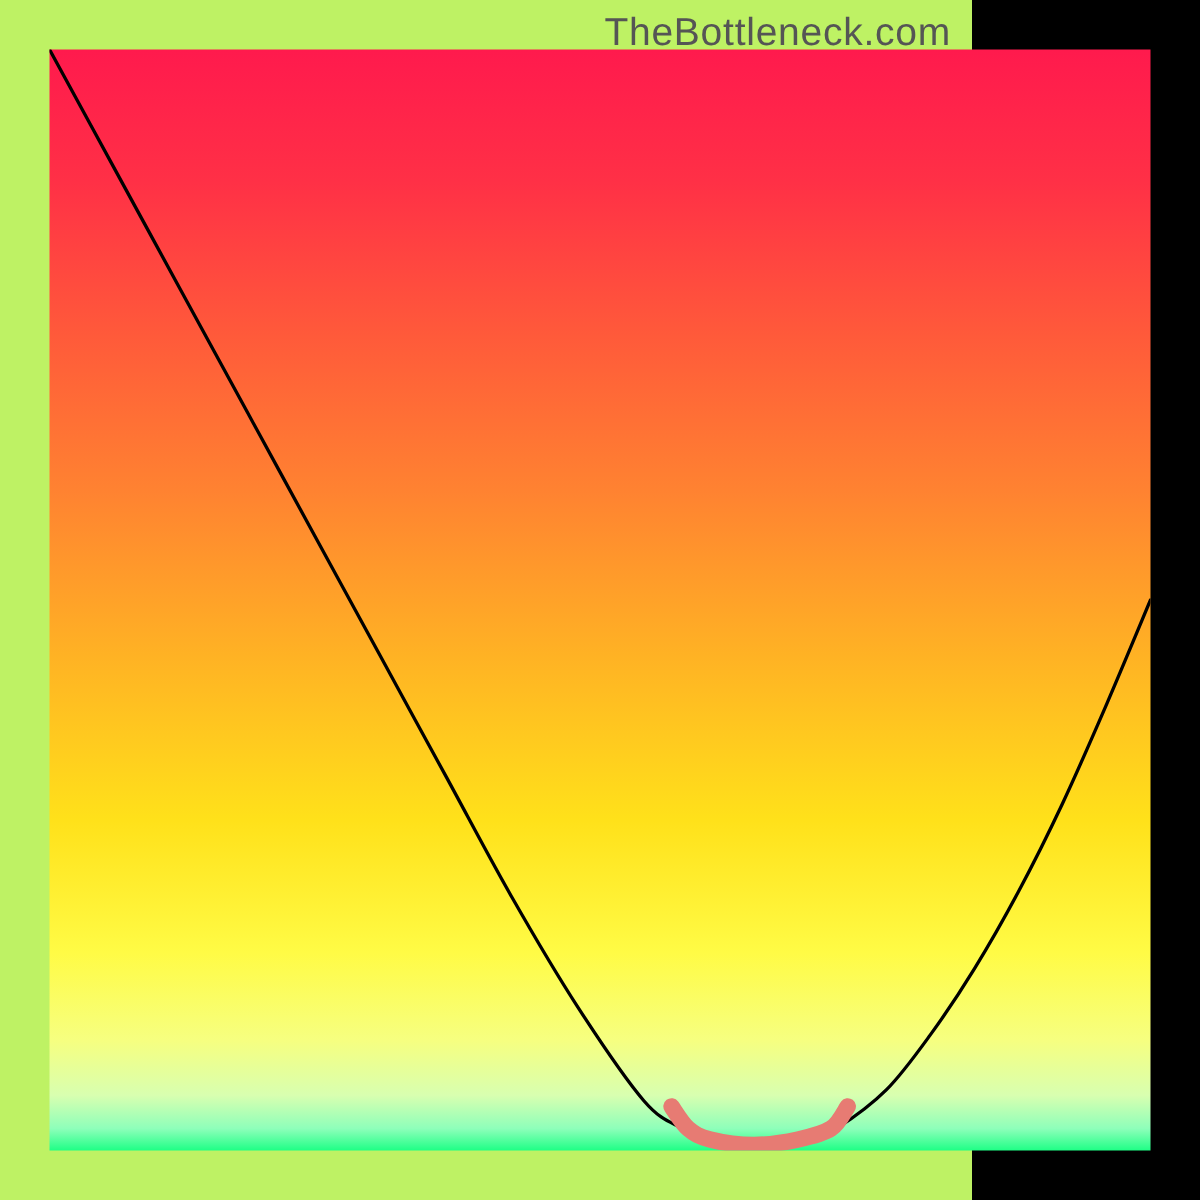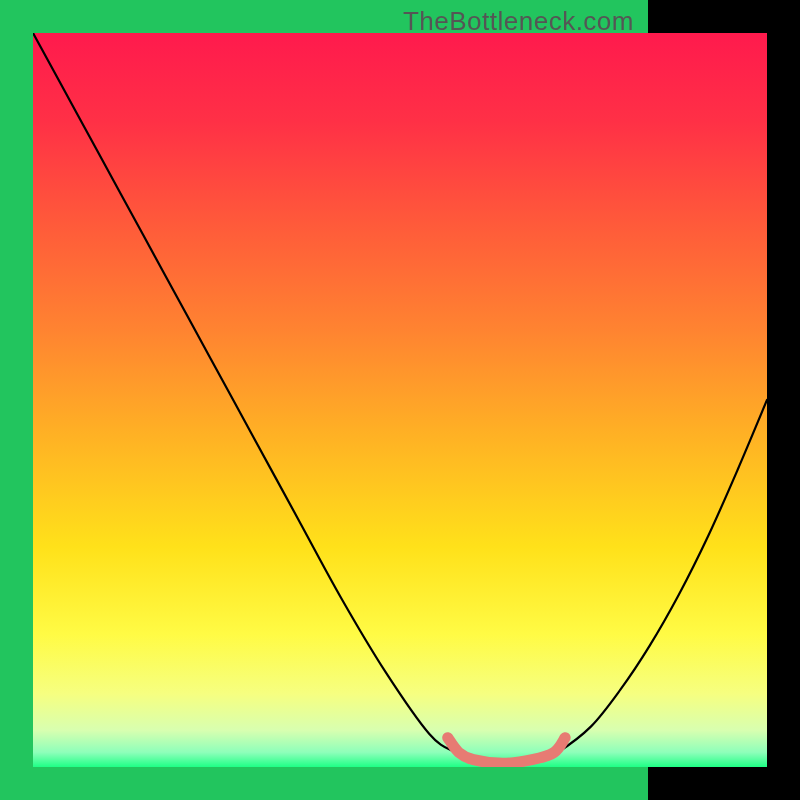--- a/index.html
+++ b/index.html
@@ -8,21 +8,21 @@
     width: 800px;
     height: 800px;
     background: #000;
     overflow: hidden;
     font-family: Arial, Helvetica, sans-serif;
   }
   .frame {
     position: relative;
     width: 648px;
     height: 800px;
-    background: #22c55e;
+    background: #bef264;
   }
   .watermark {
     position: absolute;
     top: 6px;
     right: 14px;
     color: #555;
     font-size: 26px;
     font-weight: 500;
     letter-spacing: 0.5px;
   }

